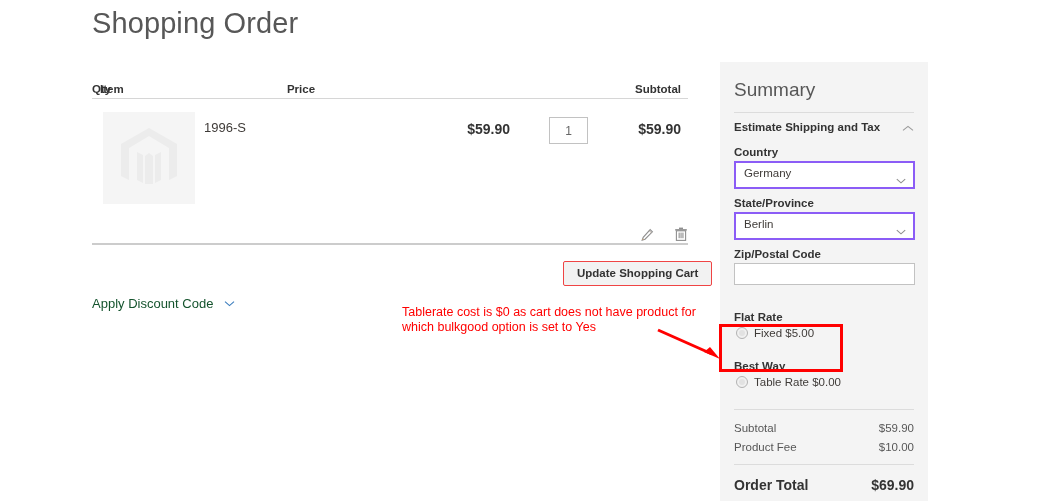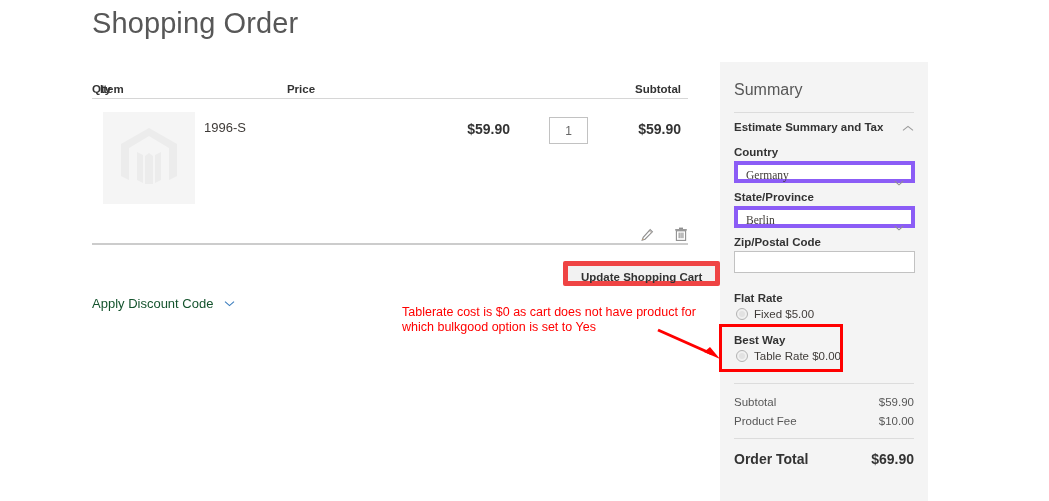--- a/index.html
+++ b/index.html
@@ -152,21 +152,21 @@
   }
 
   
   .update-btn {
     position: absolute;
     left: 563px;
     top: 261px;
     height: 25px;
     padding: 0 13px;
     background: #f2f2f2;
-    border: 5px solid #ef4444;
+    border: 1px solid #ef4444;
     border-radius: 2px;
     font-family: "Liberation Sans", sans-serif;
     font-size: 11.5px;
     font-weight: bold;
     color: #333333;
     cursor: pointer;
     line-height: 23px;
   }
 
   
@@ -190,21 +190,21 @@
     position: absolute;
     left: 720px;
     top: 62px;
     width: 208px;
     height: 439px;
     background: #f4f4f4;
     padding: 0 14px;
   }
 
   .summary-title {
-    font-size: 16px;
+    font-size: 19px;
     font-weight: 300;
     color: #575757;
     padding-top: 15px;
     line-height: 26px;
   }
 
   .sum-rule {
     height: 1px;
     background: #dcdcdc;
     margin-top: 9px;
@@ -228,29 +228,28 @@
     font-size: 11.5px;
     font-weight: bold;
     color: #333333;
     margin-top: 8px;
     margin-bottom: 3px;
   }
 
   .select-box {
     position: relative;
     width: 181px;
-    height: 22px;
+    height: 28px;
     background: #ffffff;
-    border: 4px solid #8b5cf6;
+    border: 2px solid #8b5cf6;
     font-size: 11.5px;
     color: #3f3b38;
     line-height: 20px;
     padding-left: 8px;
     cursor: pointer;
-    font-family: Liberation Serif, serif;
   }
   .select-box .chev-dn {
     position: absolute;
     right: 7px;
     top: 7px;
   }
 
   .text-input {
     width: 181px;
     height: 22px;
@@ -259,21 +258,21 @@
     font-family: "Liberation Sans", sans-serif;
     font-size: 11.5px;
     color: #3f3b38;
     padding-left: 8px;
   }
 
   .ship-group-title {
     font-size: 11.5px;
     font-weight: bold;
     color: #333333;
-    margin-top: 0;
+    margin-top: 7px;
     margin-bottom: 3px;
   }
 
   .ship-opt {
     position: relative;
     font-size: 11.5px;
     color: #3f3b38;
     padding-left: 20px;
     line-height: 15px;
     cursor: pointer;
@@ -433,21 +432,21 @@
       </svg>
     </span>
   </div>
 
   <div class="summary">
 
     <div class="summary-title">Summary</div>
     <div class="sum-rule"></div>
 
     <div class="est-head">
-      <span>Estimate Summary and Tax</span>
+      <span>Estimate Shipping and Tax</span>
       <span class="chev-up">
         <svg width="12" height="7" viewBox="0 0 12 7" aria-hidden="true">
           <path d="M1 5.4 L6 1.4 L11 5.4" fill="none" stroke="#9a9a9a" stroke-width="1.1"></path>
         </svg>
       </span>
     </div>
 
     <div class="field-label">Country</div>
     <div class="select-box">
       <span>Germany</span>

